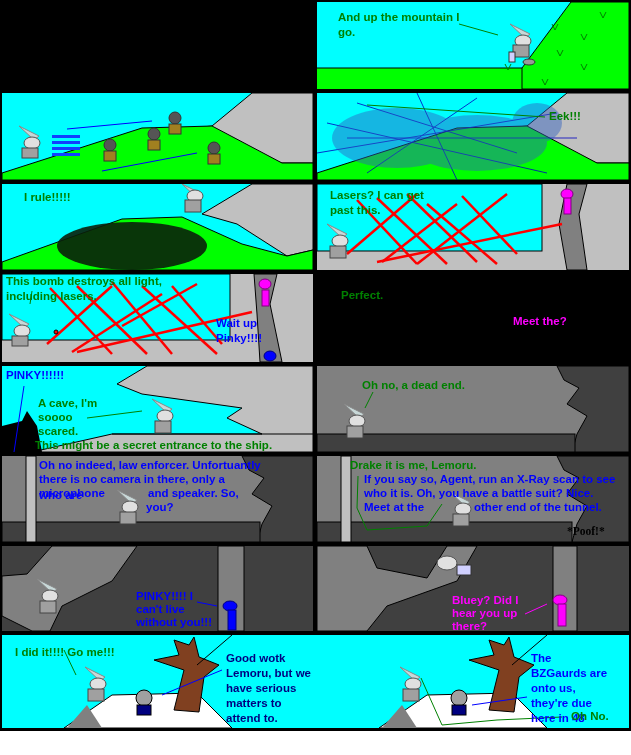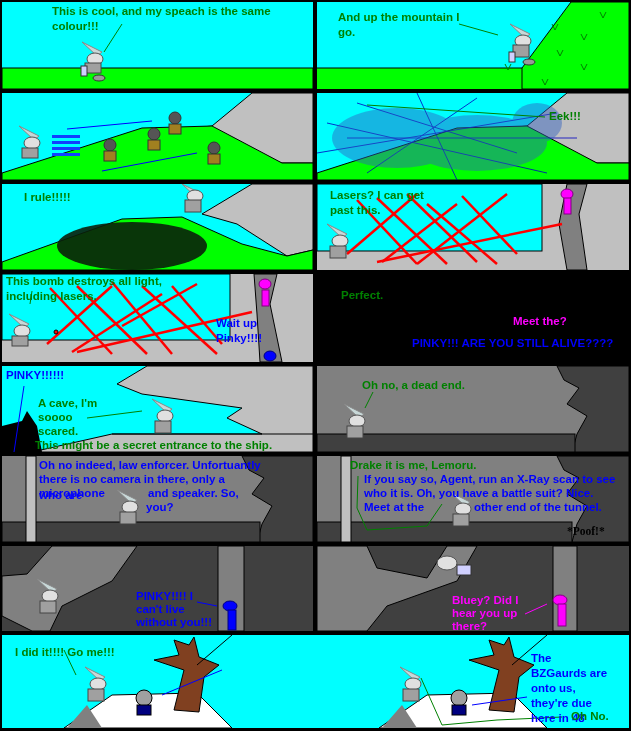--- a/index.html
+++ b/index.html
@@ -8,34 +8,20 @@
   .panel{position:absolute;overflow:hidden;}
   .panel svg{position:absolute;left:0;top:0;}
   .txt{position:absolute;font-weight:bold;font-size:11.5px;line-height:15px;white-space:pre-line;}
   .g{color:#008000;} .b{color:#0000ff;} .m{color:#ff00ff;} .nb{color:#000080;} .k{color:#000;}
 </style>
 </head>
 <body>
 
 <div id="comic">
 
-  <div class="panel" style="left:2px;top:2px;width:311px;height:87px;background:#00ffff;">
-    <svg width="311" height="87">
-      <rect x="0" y="66" width="311" height="21" fill="#00ff00" stroke="#000" stroke-width="1"></rect>
-      <line x1="120" y1="22" x2="102" y2="50" stroke="#008000"></line>
-      <g transform="translate(75,40)">
-        <path d="M5 0 l20 10 l-5 4z" fill="#c8d8d8" stroke="#888"></path>
-        <ellipse cx="18" cy="17" rx="8" ry="6" fill="#e0e0e0" stroke="#555"></ellipse>
-        <rect x="8" y="21" width="16" height="10" fill="#a0a0a0" stroke="#444"></rect>
-        <rect x="4" y="24" width="6" height="10" fill="#d0d0ff" stroke="#333"></rect>
-        <ellipse cx="22" cy="36" rx="6" ry="3" fill="#999" stroke="#333"></ellipse>
-      </g>
-    </svg>
-    <div class="txt g" style="left:50px;top:2px;width:230px;">This is cool, and my speach is the same colour!!!</div>
-  </div>
 
   <div class="panel" style="left:317px;top:2px;width:312px;height:87px;background:#00ffff;">
     <svg width="312" height="87">
       <rect x="0" y="66" width="312" height="21" fill="#00ff00"></rect>
       <polygon points="205,66 254,0 312,0 312,87 205,87" fill="#00ff00" stroke="#000"></polygon>
       <line x1="0" y1="66" x2="205" y2="66" stroke="#000"></line>
       <g stroke="#008000" fill="none">
         <path d="M235 22 l3 6 l3 -6"></path>
           <path d="M283 10 l3 6 l3 -6"></path>
           <path d="M264 32 l3 6 l3 -6"></path>
@@ -180,21 +166,20 @@
         </g>
       <line x1="30" y1="17" x2="28" y2="30" stroke="#008000"></line>
     </svg>
     <div class="txt g" style="left:4px;top:0px;width:170px;">This bomb destroys all light, including lasers.</div>
     <div class="txt b" style="left:214px;top:42px;width:45px;">Wait up Pinky!!!!</div>
   </div>
 
   <div class="panel" style="left:317px;top:274px;width:312px;height:88px;background:#000;">
     <div class="txt g" style="left:24px;top:14px;">Perfect.</div>
     <div class="txt m" style="left:196px;top:40px;">Meet the?</div>
-    <div class="txt b" style="left:95px;top:62px;">PINKY!!! ARE YOU STILL ALIVE????</div>
   </div>
 
   <div class="panel" style="left:2px;top:366px;width:311px;height:86px;background:#00ffff;">
     <svg width="311" height="86">
       <polygon points="145,0 311,0 311,86 30,86 110,68 260,68 225,52 240,42 140,28 115,18" fill="#c0c0c0" stroke="#000"></polygon>
       <line x1="110" y1="68" x2="311" y2="68" stroke="#000"></line>
       <polygon points="0,86 0,60 20,55 25,45 35,60 40,86" fill="#000"></polygon>
       <line x1="22" y1="20" x2="12" y2="86" stroke="#0000ff"></line>
       <line x1="85" y1="52" x2="140" y2="45" stroke="#008000"></line>
       <g transform="translate(145,33)">
@@ -305,20 +290,21 @@
           <path d="M5 0 l20 10 l-5 4z" fill="#c8d8d8" stroke="#888"></path>
           <ellipse cx="18" cy="17" rx="8" ry="6" fill="#e0e0e0" stroke="#555"></ellipse>
           <rect x="8" y="22" width="16" height="12" fill="#a0a0a0" stroke="#444"></rect>
         </g>
       <g transform="translate(132,55)">
           <circle cx="10" cy="8" r="8" fill="#a0a0a0" stroke="#000"></circle>
           <rect x="3" y="15" width="14" height="10" fill="#000080" stroke="#000"></rect>
         </g>
     </svg>
     <div class="txt g" style="left:13px;top:10px;">I did it!!!! Go me!!!</div>
+    <div class="txt nb" style="left:224px;top:16px;width:90px;line-height:15px;">Good wotk Lemoru, but we have serious matters to attend to.</div>
   </div>
 
   <div class="panel" style="left:317px;top:635px;width:312px;height:93px;background:#00ffff;">
     <svg width="312" height="93">
       <polygon points="62,93 110,60 195,58 230,93" fill="#fff" stroke="#000"></polygon>
       <polygon points="65,93 85,70 100,93" fill="#808080"></polygon>
       <path d="M172 75 l10 -40 l-30 -10 l25 -5 l-5 -15 l15 5 l5 -8 l5 20 l20 8 l-15 12 l-5 35 z" fill="#804020" stroke="#000"></path>
       <polyline points="104,43 125,90 180,85 245,82" fill="none" stroke="#008000"></polyline>
       <line x1="230" y1="0" x2="195" y2="30" stroke="#000"></line>
       <line x1="210" y1="62" x2="155" y2="70" stroke="#0000ff"></line>

